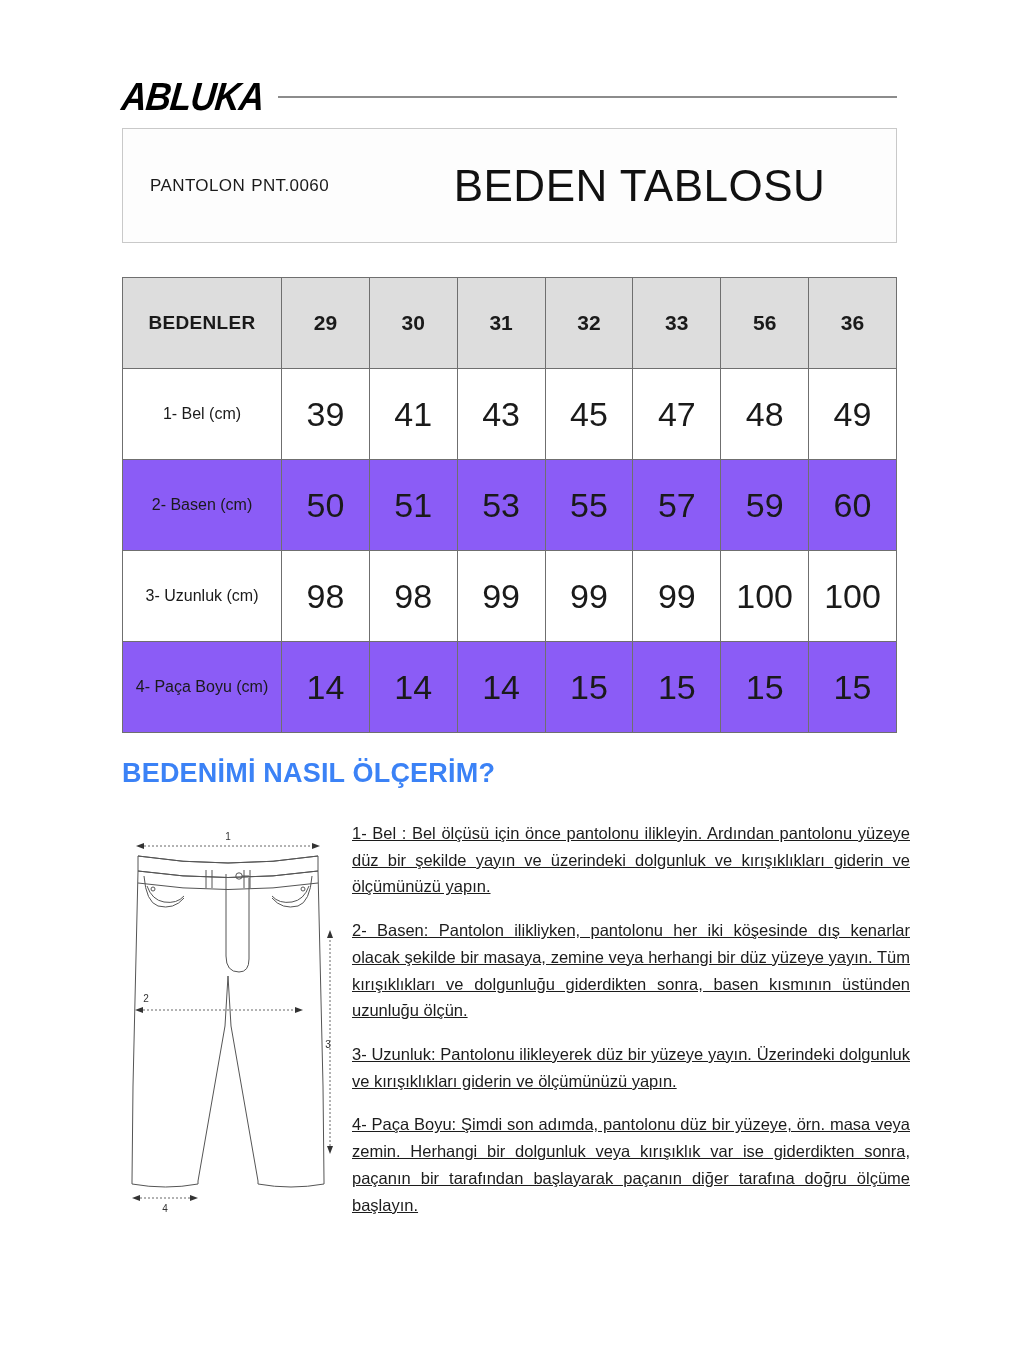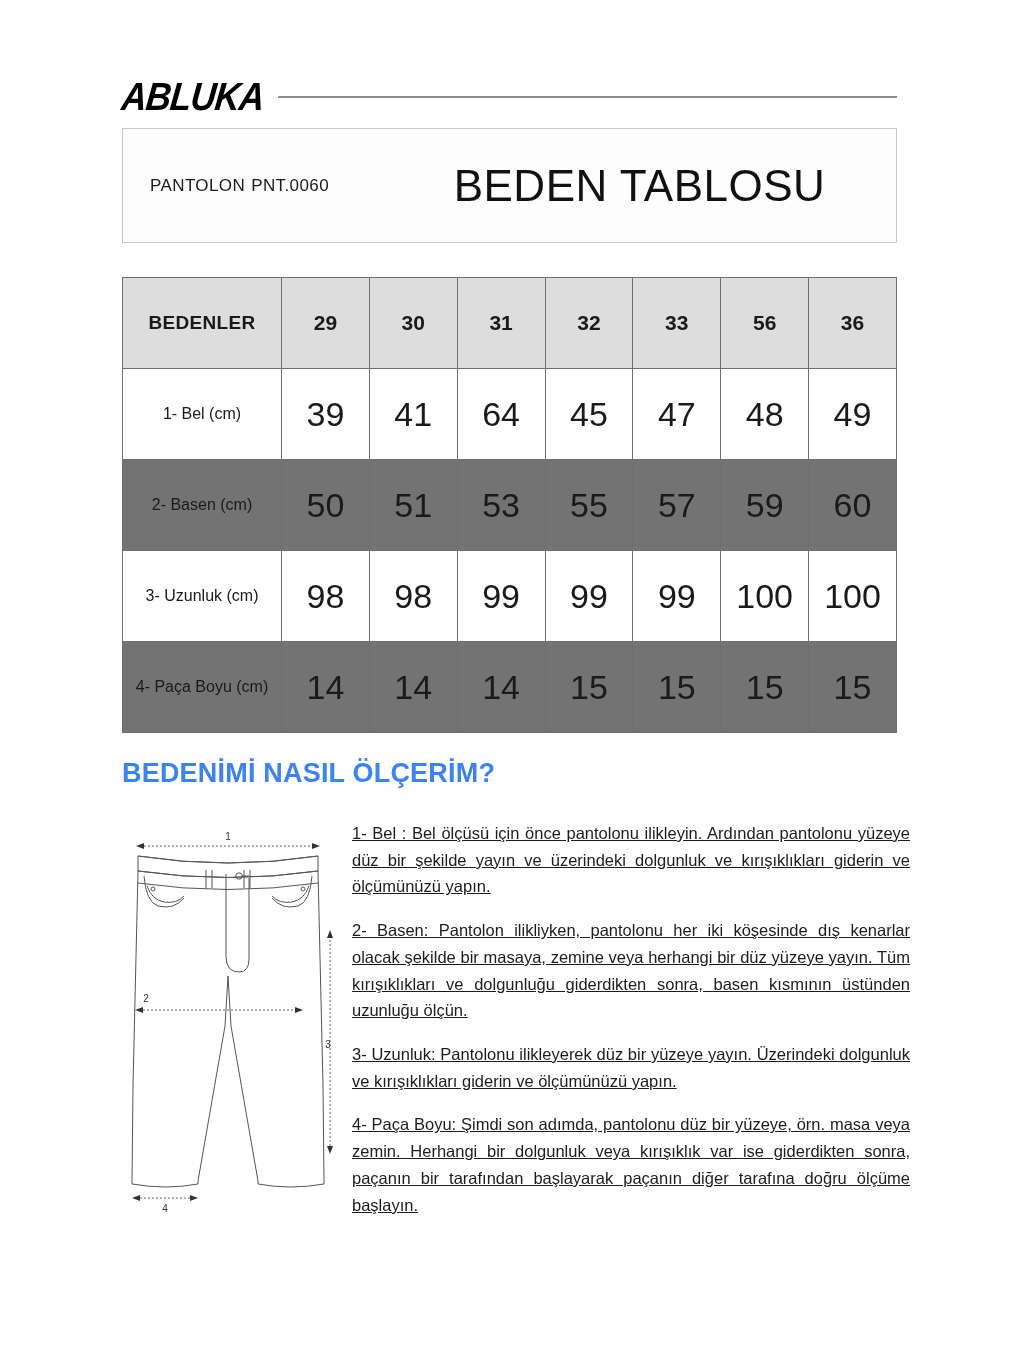--- a/index.html
+++ b/index.html
@@ -110,21 +110,21 @@
   }
   .row-head th.label { font-size: 19px; letter-spacing: 0.3px; }
 
   .rowlabel {
     font-size: 16px;
     padding: 4px 10px;
     line-height: 1.3;
   }
   .rowvalue { font-size: 34px; }
 
-  .row-alt td { background: #737373; }
+  .row-alt td { background: #8b5cf6; }
   .row-plain td { background: #ffffff; }
 
   
   .section-heading {
     position: absolute;
     left: 122px;
     top: 758px;
     font-size: 27px;
     font-weight: bold;
     letter-spacing: 0.2px;
@@ -198,21 +198,21 @@
         <td>33</td>
         <td>56</td>
         <td>36</td>
       </tr>
     </thead>
     <tbody>
       <tr class="row-plain">
         <td class="rowlabel">1- Bel (cm)</td>
         <td class="rowvalue">39</td>
         <td class="rowvalue">41</td>
-        <td class="rowvalue">64</td>
+        <td class="rowvalue">43</td>
         <td class="rowvalue">45</td>
         <td class="rowvalue">47</td>
         <td class="rowvalue">48</td>
         <td class="rowvalue">49</td>
       </tr>
       <tr class="row-alt">
         <td class="rowlabel">2- Basen (cm)</td>
         <td class="rowvalue">50</td>
         <td class="rowvalue">51</td>
         <td class="rowvalue">53</td>

